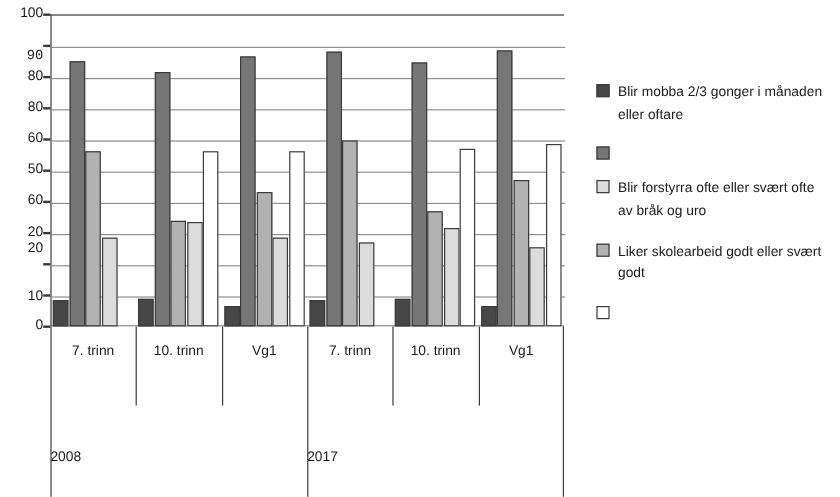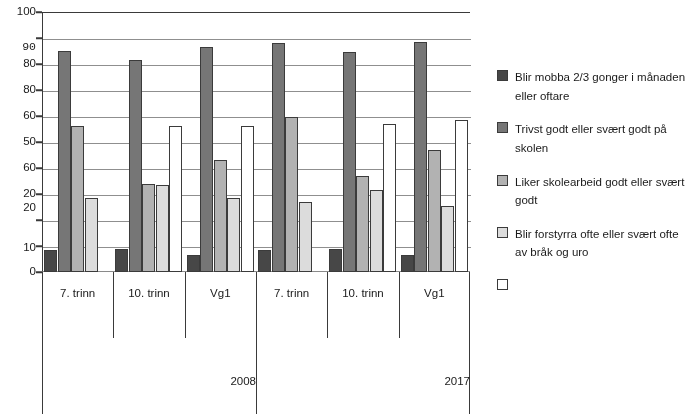--- a/index.html
+++ b/index.html
@@ -124,21 +124,21 @@
     position: absolute;
     top: 14px;
     text-align: center;
     font-size: 11.5px;
     line-height: 1.35;
     color: #1a1a1a;
   }
   .year-label {
     position: absolute;
     top: 104px;
-    text-align: right;
+    text-align: left;
     font-size: 11.5px;
     line-height: 1;
     color: #1a1a1a;
   }
 
   
   #legend {
     position: absolute;
     left: 497px;
     top: 68px;
@@ -270,26 +270,25 @@
 
 </div>
 
 <div id="legend">
     <div class="legend-item">
       <span class="legend-swatch" style="background: rgb(71, 71, 71);"></span>
       <span class="legend-label">Blir mobba 2/3 gonger i månaden eller oftare</span>
     </div>
     <div class="legend-item">
       <span class="legend-swatch" style="background: rgb(118, 118, 118);"></span>
-      <span class="legend-label">Trivst godt eller svært godt på skolen</span>
+    </div>
+    <div class="legend-item">
+      <span class="legend-swatch" style="background: rgb(220, 220, 220);"></span>
+      <span class="legend-label">Blir forstyrra ofte eller svært ofte av bråk og uro</span>
     </div>
     <div class="legend-item">
       <span class="legend-swatch" style="background: rgb(178, 178, 178);"></span>
       <span class="legend-label">Liker skolearbeid godt eller svært godt</span>
     </div>
     <div class="legend-item">
-      <span class="legend-swatch" style="background: rgb(220, 220, 220);"></span>
-      <span class="legend-label">Blir forstyrra ofte eller svært ofte av bråk og uro</span>
-    </div>
-    <div class="legend-item">
       <span class="legend-swatch" style="background: rgb(255, 255, 255);"></span>
     </div>
   </div>
 
 </body></html>

